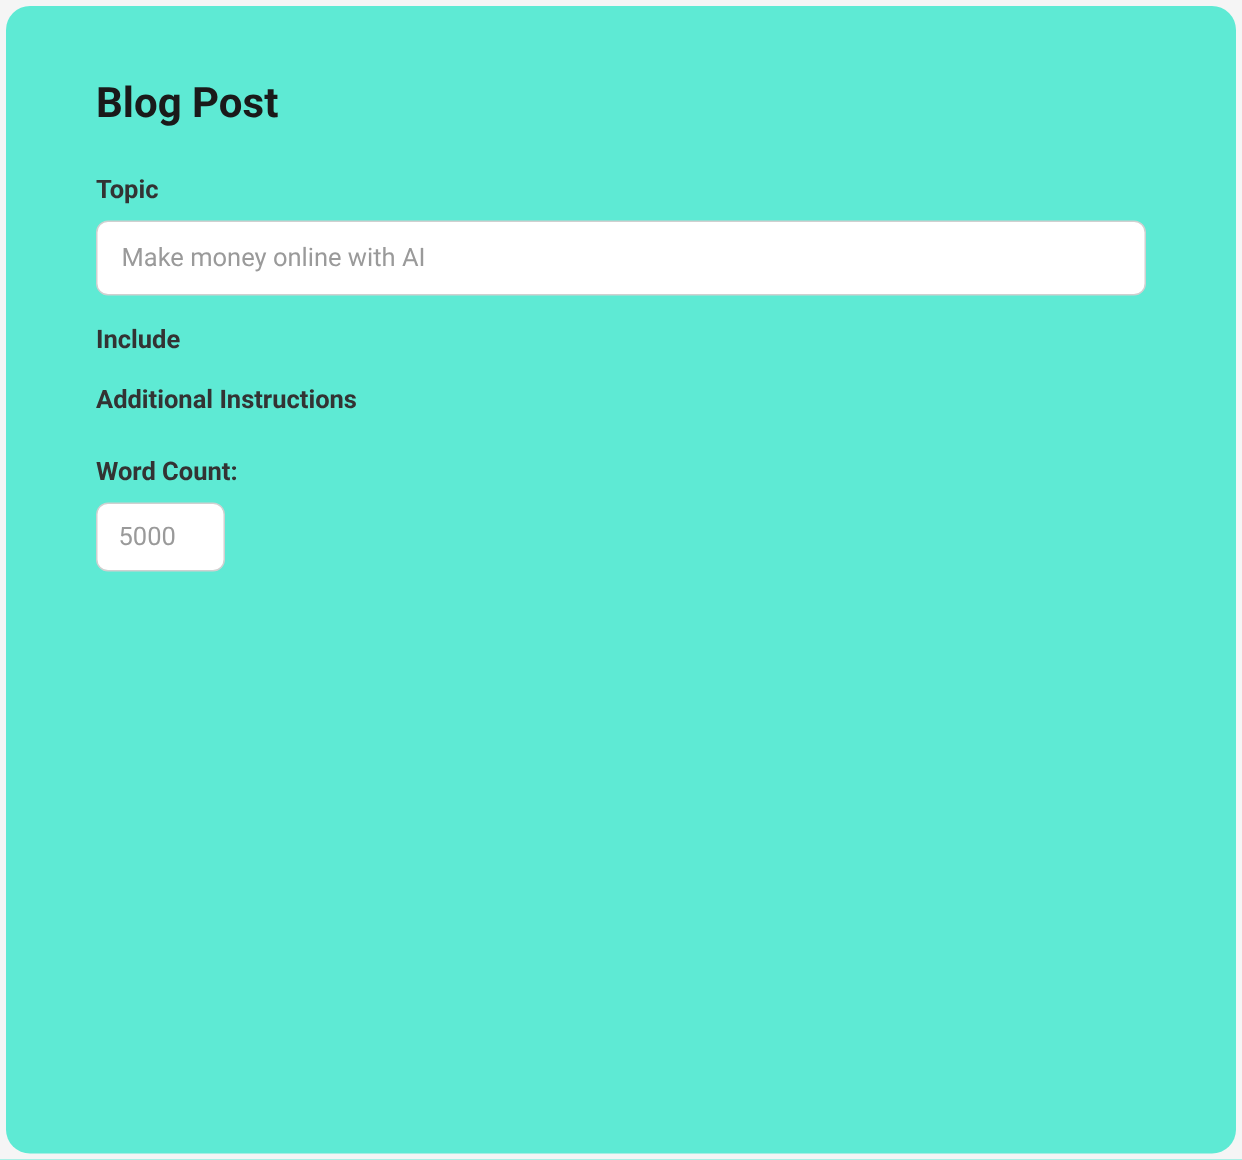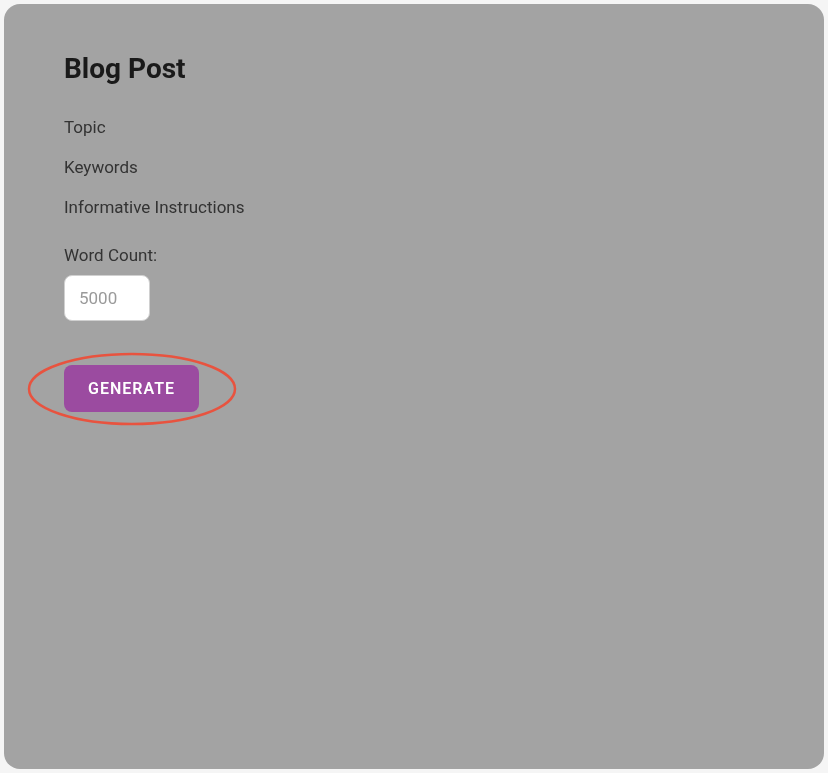--- a/index.html
+++ b/index.html
@@ -12,21 +12,21 @@
       font-family: -apple-system, BlinkMacSystemFont, "Segoe UI", Roboto, Helvetica, Arial, sans-serif;
       background: #f5f5f5;
       width: 828px;
       height: 773px;
       display: flex;
       align-items: flex-start;
       justify-content: center;
     }
     
     .card {
-      background: #a3a3a3;
+      background: #5eead4;
       border-radius: 16px;
       width: 820px;
       min-height: 765px;
       margin-top: 4px;
       padding: 48px 60px 40px 60px;
     }
     
     .page-title {
       font-size: 28px;
       font-weight: 700;
@@ -36,21 +36,21 @@
     
     .form-group {
       margin-bottom: 20px;
     }
     
     .form-label {
       display: block;
       font-size: 17px;
       color: #333;
       margin-bottom: 10px;
-      font-weight: 400;
+      font-weight: 700;
     }
     
     .form-input {
       width: 100%;
       padding: 14px 16px;
       font-size: 17px;
       border: 1px solid #d0d0d0;
       border-radius: 8px;
       color: #333;
       font-family: inherit;
@@ -62,21 +62,21 @@
     }
     
     .form-input.small {
       width: 86px;
       padding: 12px 14px;
     }
     
     .word-count-label {
       font-size: 17px;
       color: #333;
-      font-weight: 400;
+      font-weight: 700;
       margin-bottom: 10px;
       display: block;
       margin-top: 28px;
     }
     
     .button-wrap {
       position: relative;
       display: inline-block;
       margin-top: 24px;
     }
@@ -107,35 +107,30 @@
     }
   </style>
 </head>
 <body>
 
 <div class="card">
   <h1 class="page-title">Blog Post</h1>
   
   <div class="form-group">
     <label class="form-label">Topic</label>
+    <input type="text" class="form-input" placeholder="Make money online with AI" style="">
   </div>
   
   <div class="form-group">
-    <label class="form-label">Keywords</label>
+    <label class="form-label">Include</label>
   </div>
   
   
   <div class="form-group">
-    <label class="form-label">Informative Instructions</label>
+    <label class="form-label">Additional Instructions</label>
   </div>
   
   <div class="form-group">
     <label class="word-count-label">Word Count:</label>
     <input type="text" class="form-input small" placeholder="5000" style="">
   </div>
   
-  <div class="button-wrap">
-    <svg class="annotation-ellipse" viewBox="0 0 212 76">
-      <ellipse cx="106" cy="38" rx="103" ry="35" fill="none" stroke="#e8533f" stroke-width="2.5"></ellipse>
-    </svg>
-    <button class="generate-button">GENERATE</button>
-  </div>
 </div>
 
 </body></html>

